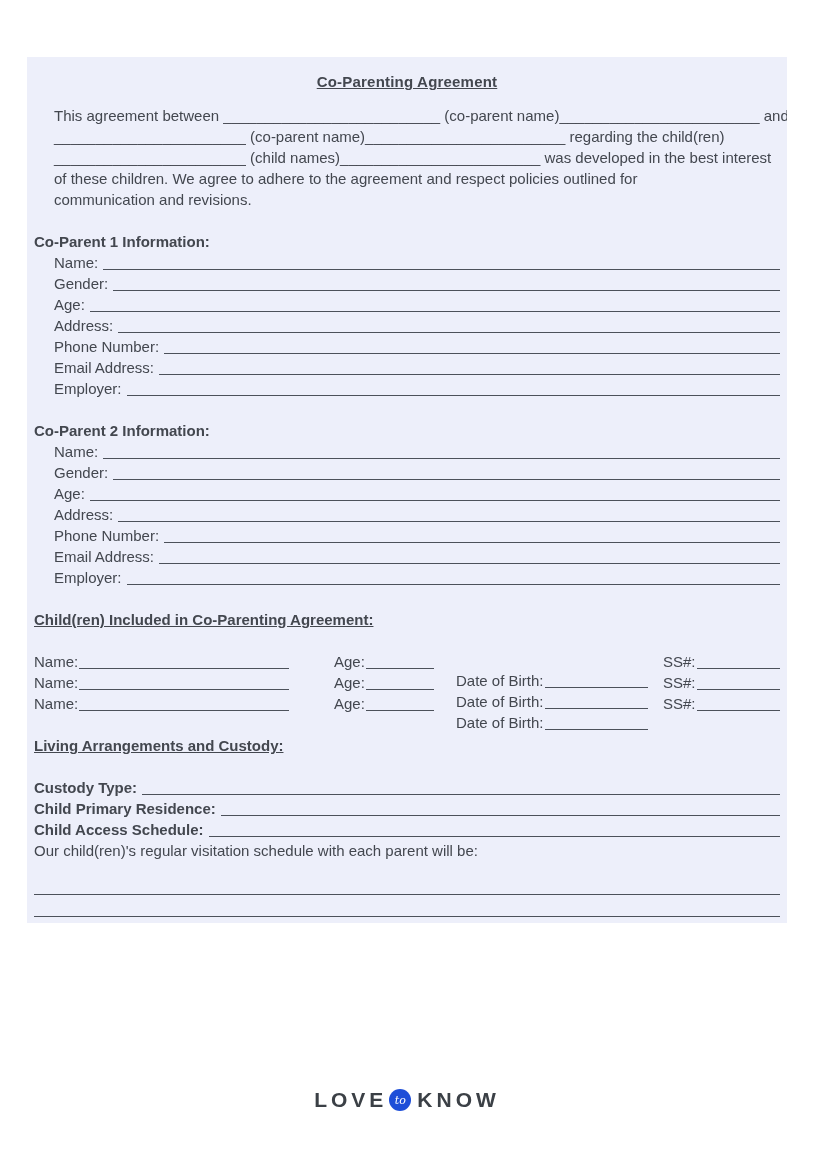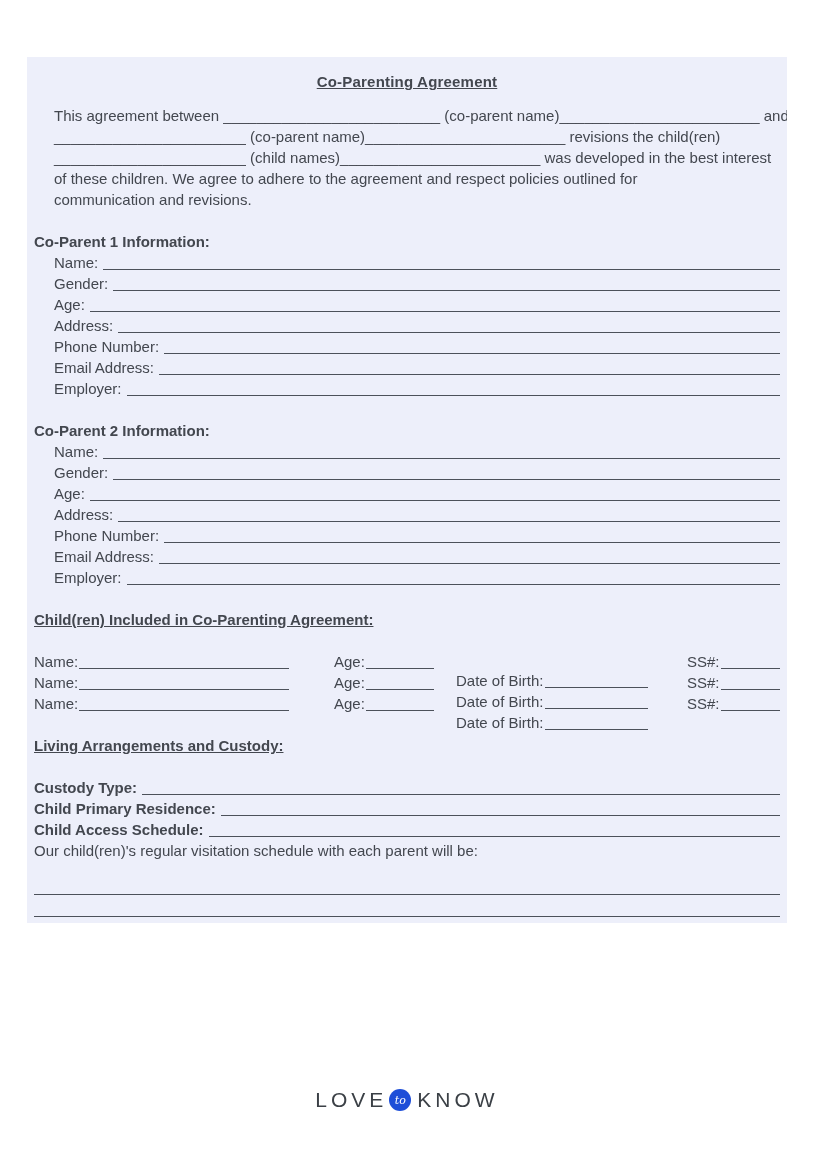--- a/index.html
+++ b/index.html
@@ -36,50 +36,50 @@
     border-bottom: 1px solid #4c515a;
     margin-left: 5px; margin-bottom: 3px; min-width: 8px;
   }
   .children-rows { margin-top: 21px; }
   .children-row { display: flex; height: 21px; line-height: 21px; }
   .cell { display: flex; align-items: flex-end; }
   .cell .blank { margin-left: 1px; }
   .cell-name { width: 255px; margin-right: 45px; }
   .cell-age  { width: 100px; margin-right: 22px; }
   .cell-dob  { width: 192px; margin-right: 15px; margin-top: 40px; }
-  .cell-ss   { flex: 1; margin-left: 24px; }
+  .cell-ss   { flex: 1; }
   .custody-fields { margin-top: 21px; }
   .visitation { line-height: 21px; }
   .answer-lines { margin-top: 12px; }
   .full-blank { height: 22px; border-bottom: 1px solid #4c515a; }
   .logo {
     position: absolute; top: 1088px; left: 0; width: 814px;
     display: flex; justify-content: center; align-items: center;
     color: #3b4046;
   }
-  .logo-word { font-size: 21px; letter-spacing: 4px; font-weight: 400; }
+  .logo-word { font-size: 21px; letter-spacing: 4px; font-weight: 700; }
   .logo-circle {
     width: 22px; height: 22px; border-radius: 50%;
     background: #1d4ed8; color: #ffffff;
     display: flex; align-items: center; justify-content: center;
     margin: 0 6px 0 2px;
     font-family: "DejaVu Serif", serif; font-style: italic;
     font-size: 11px; letter-spacing: 0;
   }
 </style>
 </head>
 <body>
 
 <div class="page">
 
   <div class="doc-title">Co-Parenting Agreement</div>
 
   <div class="intro">
     <div class="intro-line">This agreement between __________________________ (co-parent name)________________________ and</div>
-    <div class="intro-line">_______________________ (co-parent name)________________________ revisions the child(ren)</div>
+    <div class="intro-line">_______________________ (co-parent name)________________________ regarding the child(ren)</div>
     <div class="intro-line">_______________________ (child names)________________________ was developed in the best interest</div>
     <div class="intro-line">of these children. We agree to adhere to the agreement and respect policies outlined for</div>
     <div class="intro-line">communication and revisions.</div>
   </div>
 
   <div class="section-heading">Co-Parent 1 Information:</div>
   <div class="fields indent">
     <div class="field-row">
       <span class="label">Name:</span>
       <span class="blank"></span>

